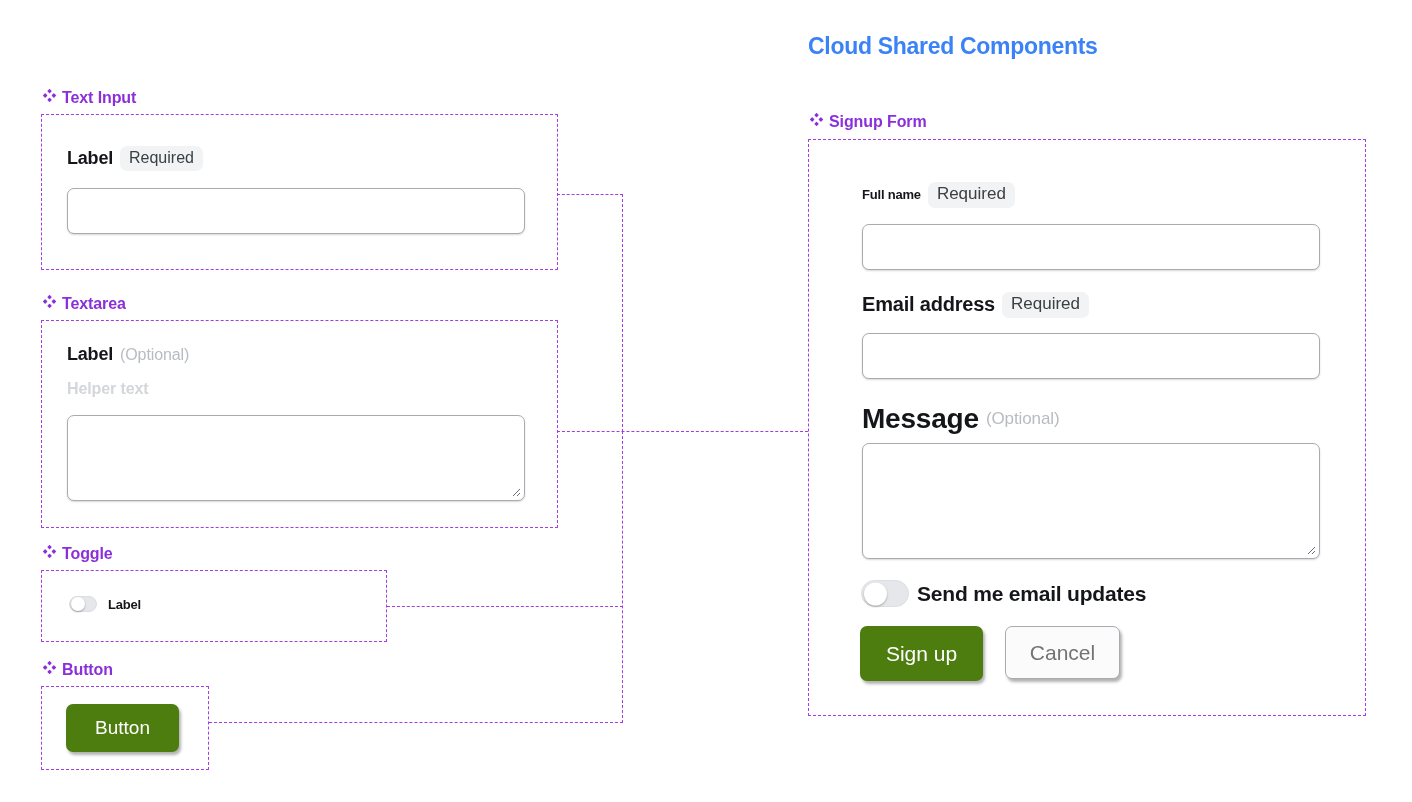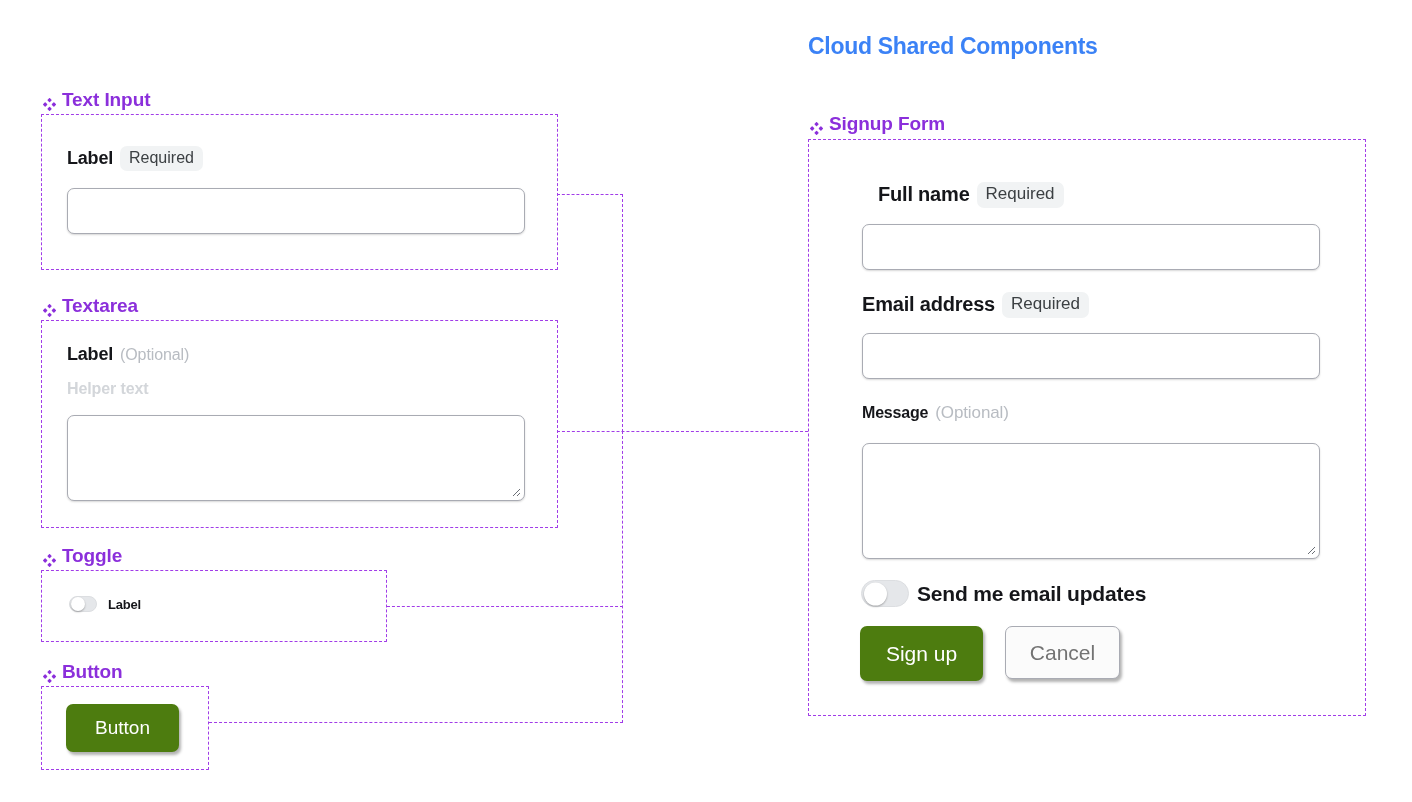--- a/index.html
+++ b/index.html
@@ -20,23 +20,23 @@
     letter-spacing: -0.3px;
     white-space: nowrap;
   }
   #title-left  { left: 40px;  top: 33px; color: #2563f5; }
   #title-right { left: 808px; top: 33px; color: #3b82f6; text-align: center; }
 
   
   .frame-label {
     position: absolute;
     display: flex;
-    align-items: flex-end;
+    align-items: flex-start;
     gap: 6px;
-    font-size: 19px;
+    font-size: 16px;
     font-weight: 700;
     color: #8b2fdb;
     letter-spacing: -0.1px;
     white-space: nowrap;
   }
   .diamond-icon { width: 13px; height: 13px; display: block; flex: none; }
 
   
   .frame-box {
     position: absolute;
@@ -267,33 +267,33 @@
         <rect x="0.9" y="8.9" width="6.2" height="6.2" rx="1.2" transform="rotate(45 4 12)"></rect>
         <rect x="17" y="8.9" width="6.2" height="6.2" rx="1.2" transform="rotate(45 20.1 12)"></rect>
       </g>
     </svg>
     <span>Signup Form</span>
   </div>
 
   <div class="frame-box" style="left:808px; top:139px; width:558px; height:577px;"></div>
 
   <div class="label-row" style="left:862px; top:182px;">
-    <span class="field-label" style="font-size:20px;margin-left:16px;">Full name</span>
+    <span class="field-label" style="font-size:13px;">Full name</span>
     <span class="badge-required" style="font-size:17px;">Required</span>
   </div>
   <div class="input-box" style="left:862px; top:224px; width:458px; height:46px;" title=""></div>
 
   <div class="label-row" style="left:862px; top:292px;">
     <span class="field-label" style="font-size:20px;">Email address</span>
     <span class="badge-required" style="font-size:17px;">Required</span>
   </div>
   <div class="input-box" style="left:862px; top:333px; width:458px; height:46px;" title=""></div>
 
   <div class="label-row" style="left:862px; top:403px;">
-    <span class="field-label" style="font-size:16px;text-align:center;">Message</span>
+    <span class="field-label" style="font-size:28px;text-align:center;">Message</span>
     <span class="badge-optional" style="font-size:17px;">(Optional)</span>
   </div>
   <div class="textarea-box" style="left:862px; top:443px; width:458px; height:116px;" title="">
     <svg class="resize-grip" viewBox="0 0 12 12">
       <path d="M11 4 L4 11 M11 8 L8 11" stroke="#6b6f76" stroke-width="1" fill="none"></path>
     </svg>
   </div>
 
   <div class="toggle-row" style="left:861px; top:580px; gap:8px;">
     <div class="toggle-track" style="width:48px; height:27px;">

